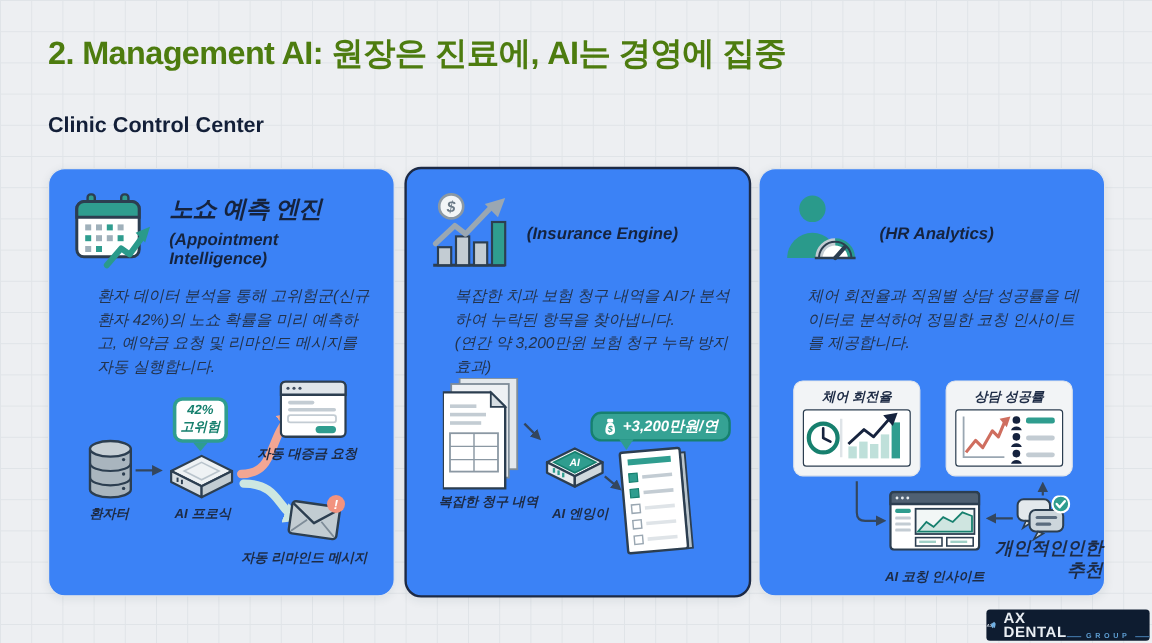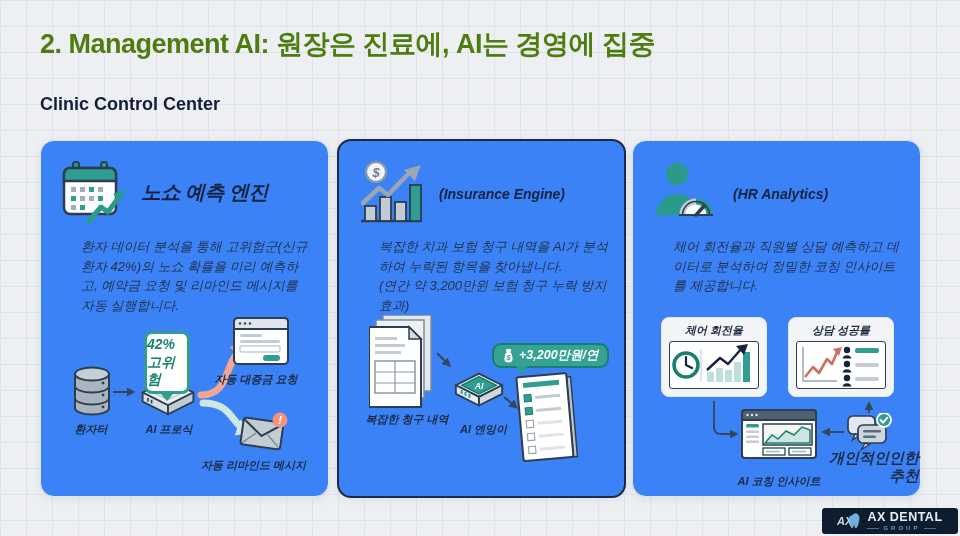--- a/index.html
+++ b/index.html
@@ -29,40 +29,40 @@
   .c-body { position:absolute; left:20px; right:16px; top:96px; font-size:13px; line-height:1.5; color:#23334d; font-weight:500;margin-left:20px; }
 
   .diagram { position:absolute; left:10px; top:160px; width:269px; height:192px; }
   .dlabel { position:absolute; font-size:11px; font-weight:700; color:#1d2b45; text-align:center; line-height:1.2; }
   .dabs { position:absolute; }
 
   
   .risk-bubble { position:absolute; left:93px; top:30px; width:46px; background:#2f9d8f; border-radius:8px; padding:3px; }
   .risk-bubble::after { content:""; position:absolute; left:50%; bottom:-7px; margin-left:-6px;
     border-left:6px solid transparent; border-right:6px solid transparent; border-top:7px solid #2f9d8f; }
-  .risk-inner { background:#ffffff; border-radius:5px; padding:2px 0; 
-    font-size:14px; font-weight:800; color:#17806e; line-height:1.25; }
+  .risk-inner { background:#ffffff; border-radius:5px; padding:2px 0; text-align:center;
+    font-size:11px; font-weight:800; color:#17806e; line-height:1.25; }
 
   
   .gain-badge { position:absolute; left:143px; top:42px; height:25px; background:#35a294; border:2px solid #16806f;
     border-radius:9px; display:flex; align-items:center; gap:4px; padding:0 8px; color:#ffffff;
     font-size:12.5px; font-weight:800; white-space:nowrap; }
   .gain-badge::after { content:""; position:absolute; left:22px; bottom:-9px;
     border-left:6px solid transparent; border-right:6px solid transparent; border-top:9px solid #2f9d8f; }
 
   
   .panel { position:absolute; width:106px; height:80px; background:#f2f4f6; border:1px solid #e3e7eb; border-radius:8px; }
   .panel-label { font-size:11px; font-weight:800; color:#1d2b45; text-align:center; margin-top:5px; }
   .panel-box { position:absolute; left:7px; right:7px; top:23px; bottom:7px; background:#ffffff;
     border:1.5px solid #2c3e50; border-radius:3px; overflow:hidden; }
 
   
   .logo { position:absolute; left:822px; top:508px; width:136px; height:26px; background:#0e1c30;
     border-radius:3px; display:flex; align-items:center; justify-content:center; gap:6px; }
-  .logo-texts { display:flex; flex-direction:column; align-items:flex-start; line-height:1; }
+  .logo-texts { display:flex; flex-direction:row; align-items:flex-end; line-height:1; }
   .logo-brand { font-size:12.5px; font-weight:900; color:#e9eef3; letter-spacing:0.5px; }
   .logo-group { display:flex; align-items:center; gap:4px; margin-top:2px; }
   .logo-group span { font-size:6px; font-weight:700; color:#5e9fd4; letter-spacing:3px; }
   .logo-dash { width:12px; height:1px; background:#3d6f9e; }
 
   svg { display:block; }
 </style>
 </head>
 <body>
 
@@ -86,20 +86,21 @@
         <rect x="30" y="37" width="5" height="5"></rect>
           <rect x="39" y="37" width="5" height="5" fill="#2f9d8f"></rect>
         <rect x="12" y="46" width="5" height="5"></rect>
           <rect x="21" y="46" width="5" height="5" fill="#2f9d8f"></rect>
       </g>
       <polyline points="30,62 42,48 49,53 60,38" fill="none" stroke="#2a9a8b" stroke-width="5" stroke-linecap="round" stroke-linejoin="round"></polyline>
       <polygon points="54,35 66,30 62,43" fill="#2a9a8b"></polygon>
     </svg>
     <div>
       <div class="c-title">노쇼 예측 엔진</div>
+      <div class="c-sub">(Appointment Intelligence)</div>
     </div>
   </div>
   <div class="c-body">환자 데이터 분석을 통해 고위험군(신규환자 42%)의 노쇼 확률을 미리 예측하고, 예약금 요청 및 리마인드 메시지를 자동 실행합니다.</div>
 
   <div class="diagram">
 
     <svg class="dabs" style="left:0;top:0;" width="269" height="192">
       <defs>
         <marker id="ar-navy1" viewBox="0 0 10 10" refX="7" refY="5" markerUnits="userSpaceOnUse" markerWidth="9" markerHeight="9" orient="auto">
             <path d="M0,0L10,5L0,10z" fill="#33465e"></path>
@@ -265,21 +266,21 @@
       <path d="M31.5,56 A13.5,13.5 0 0 1 45,42.5" fill="none" stroke="#c3ccd3" stroke-width="6"></path>
       <path d="M45,42.5 A13.5,13.5 0 0 1 58.5,56" fill="none" stroke="#2a9a8b" stroke-width="6"></path>
       <path d="M31.5,56 A13.5,13.5 0 0 1 58.5,56" fill="none" stroke="#2c3e50" stroke-width="1.6"></path>
       <line x1="45" y1="56" x2="53" y2="47" stroke="#2c3e50" stroke-width="3.5" stroke-linecap="round"></line>
       <line x1="28" y1="56" x2="62" y2="56" stroke="#2c3e50" stroke-width="2"></line>
     </svg>
     <div>
       <div class="c-sub">(HR Analytics)</div>
     </div>
   </div>
-  <div class="c-body">체어 회전율과 직원별 상담 예측하고 데이터로 분석하여 정밀한 코칭 인사이트를 제공합니다.</div>
+  <div class="c-body">체어 회전율과 직원별 상담 성공률을 데이터로 분석하여 정밀한 코칭 인사이트를 제공합니다.</div>
 
   <div class="diagram">
     <svg class="dabs" style="left:0;top:0;" width="269" height="192">
       <defs>
         <marker id="ar-navy3" viewBox="0 0 10 10" refX="7" refY="5" markerUnits="userSpaceOnUse" markerWidth="9" markerHeight="9" orient="auto">
             <path d="M0,0L10,5L0,10z" fill="#33465e"></path>
           </marker>
       </defs>
       <path d="M71,100 V126 Q71,133 78,133 H93" stroke="#33465e" stroke-width="1.8" fill="none" marker-end="url(#ar-navy3)"></path>
       <path d="M201,131 H181" stroke="#33465e" stroke-width="1.8" fill="none" marker-end="url(#ar-navy3)"></path>

